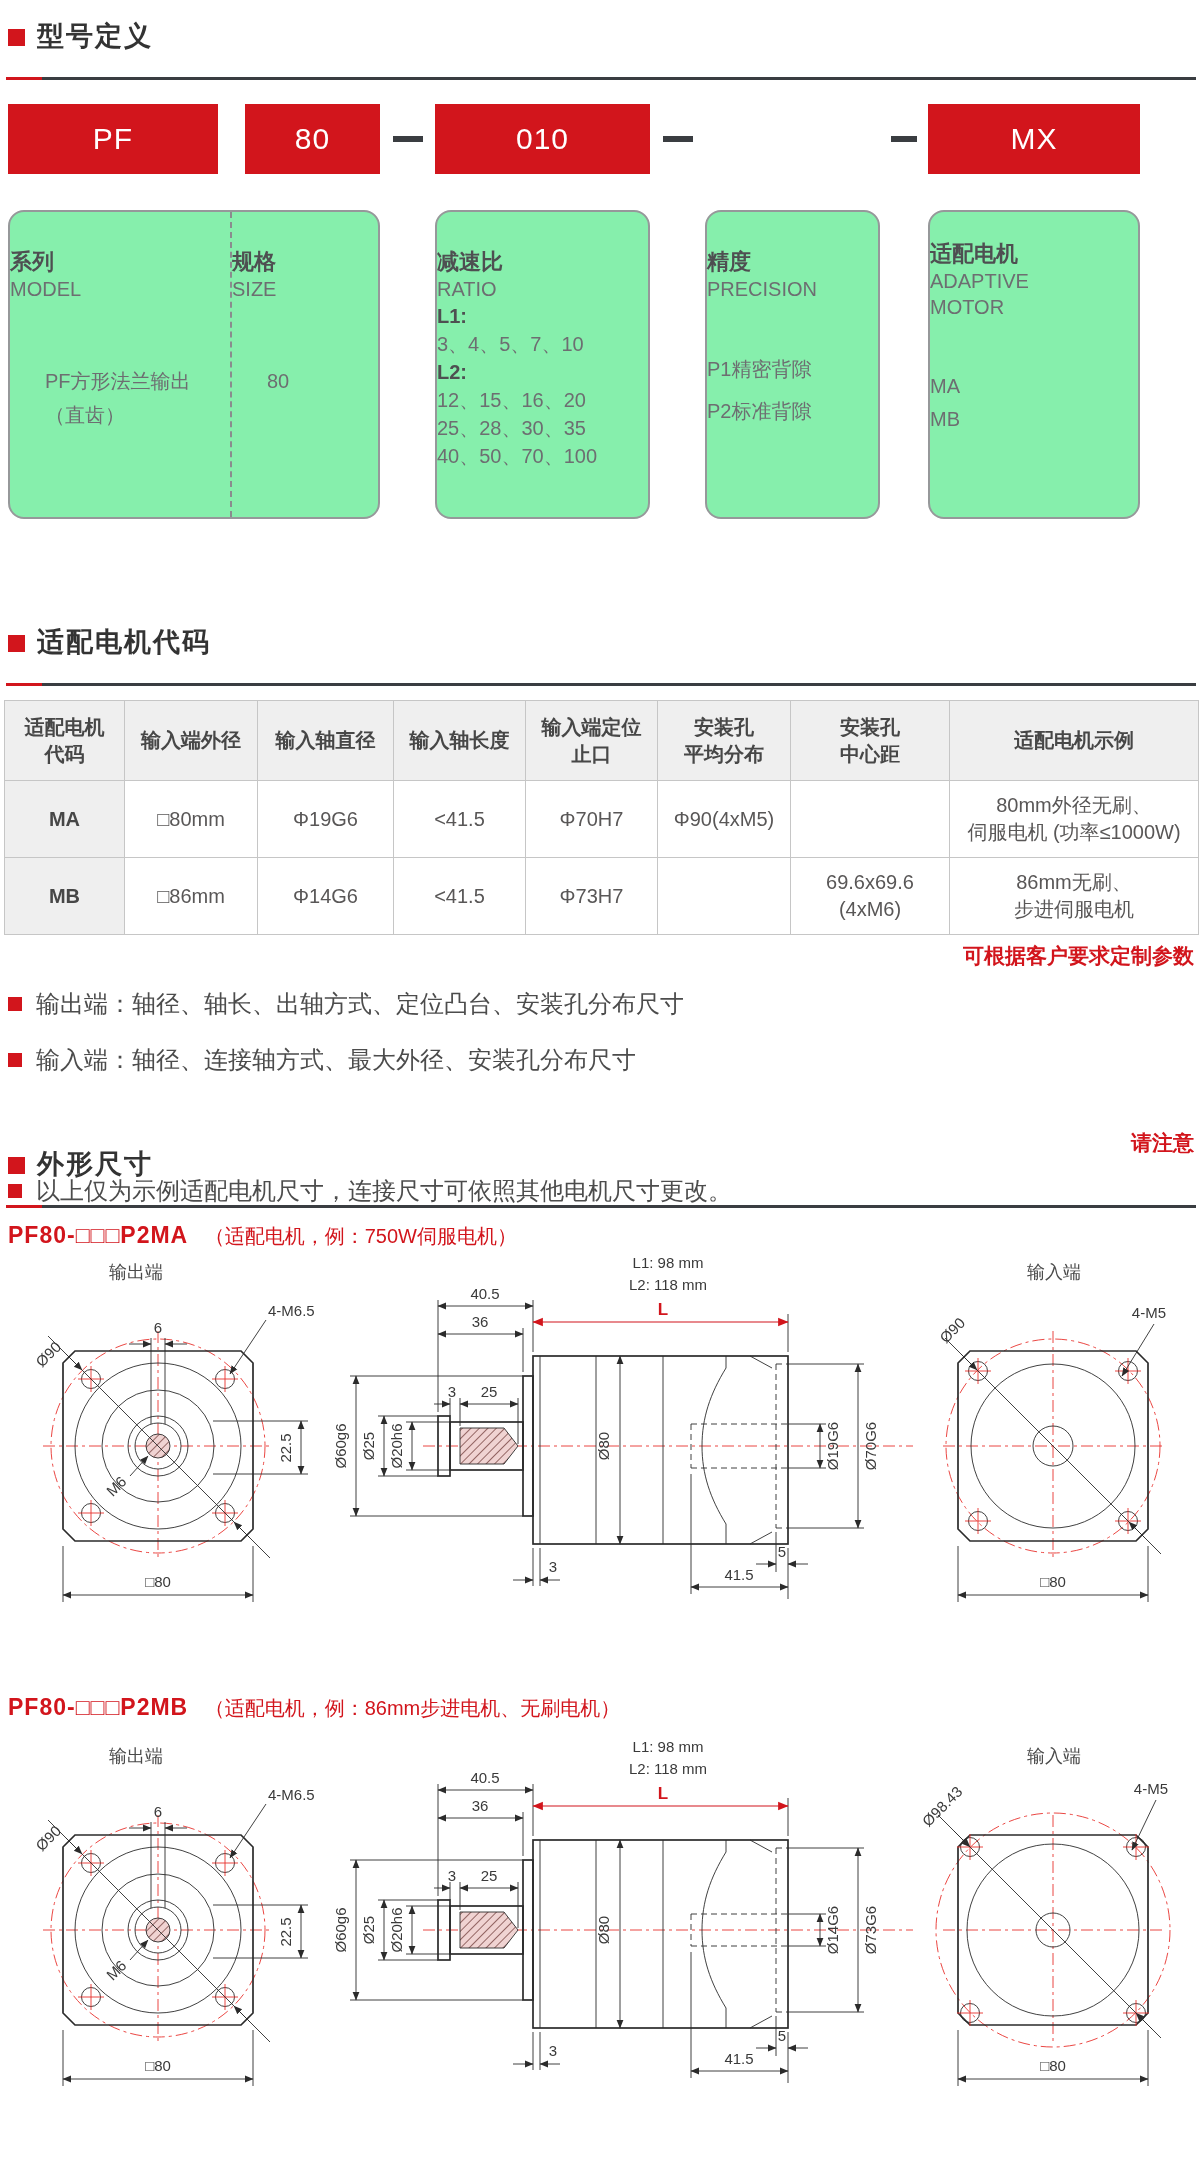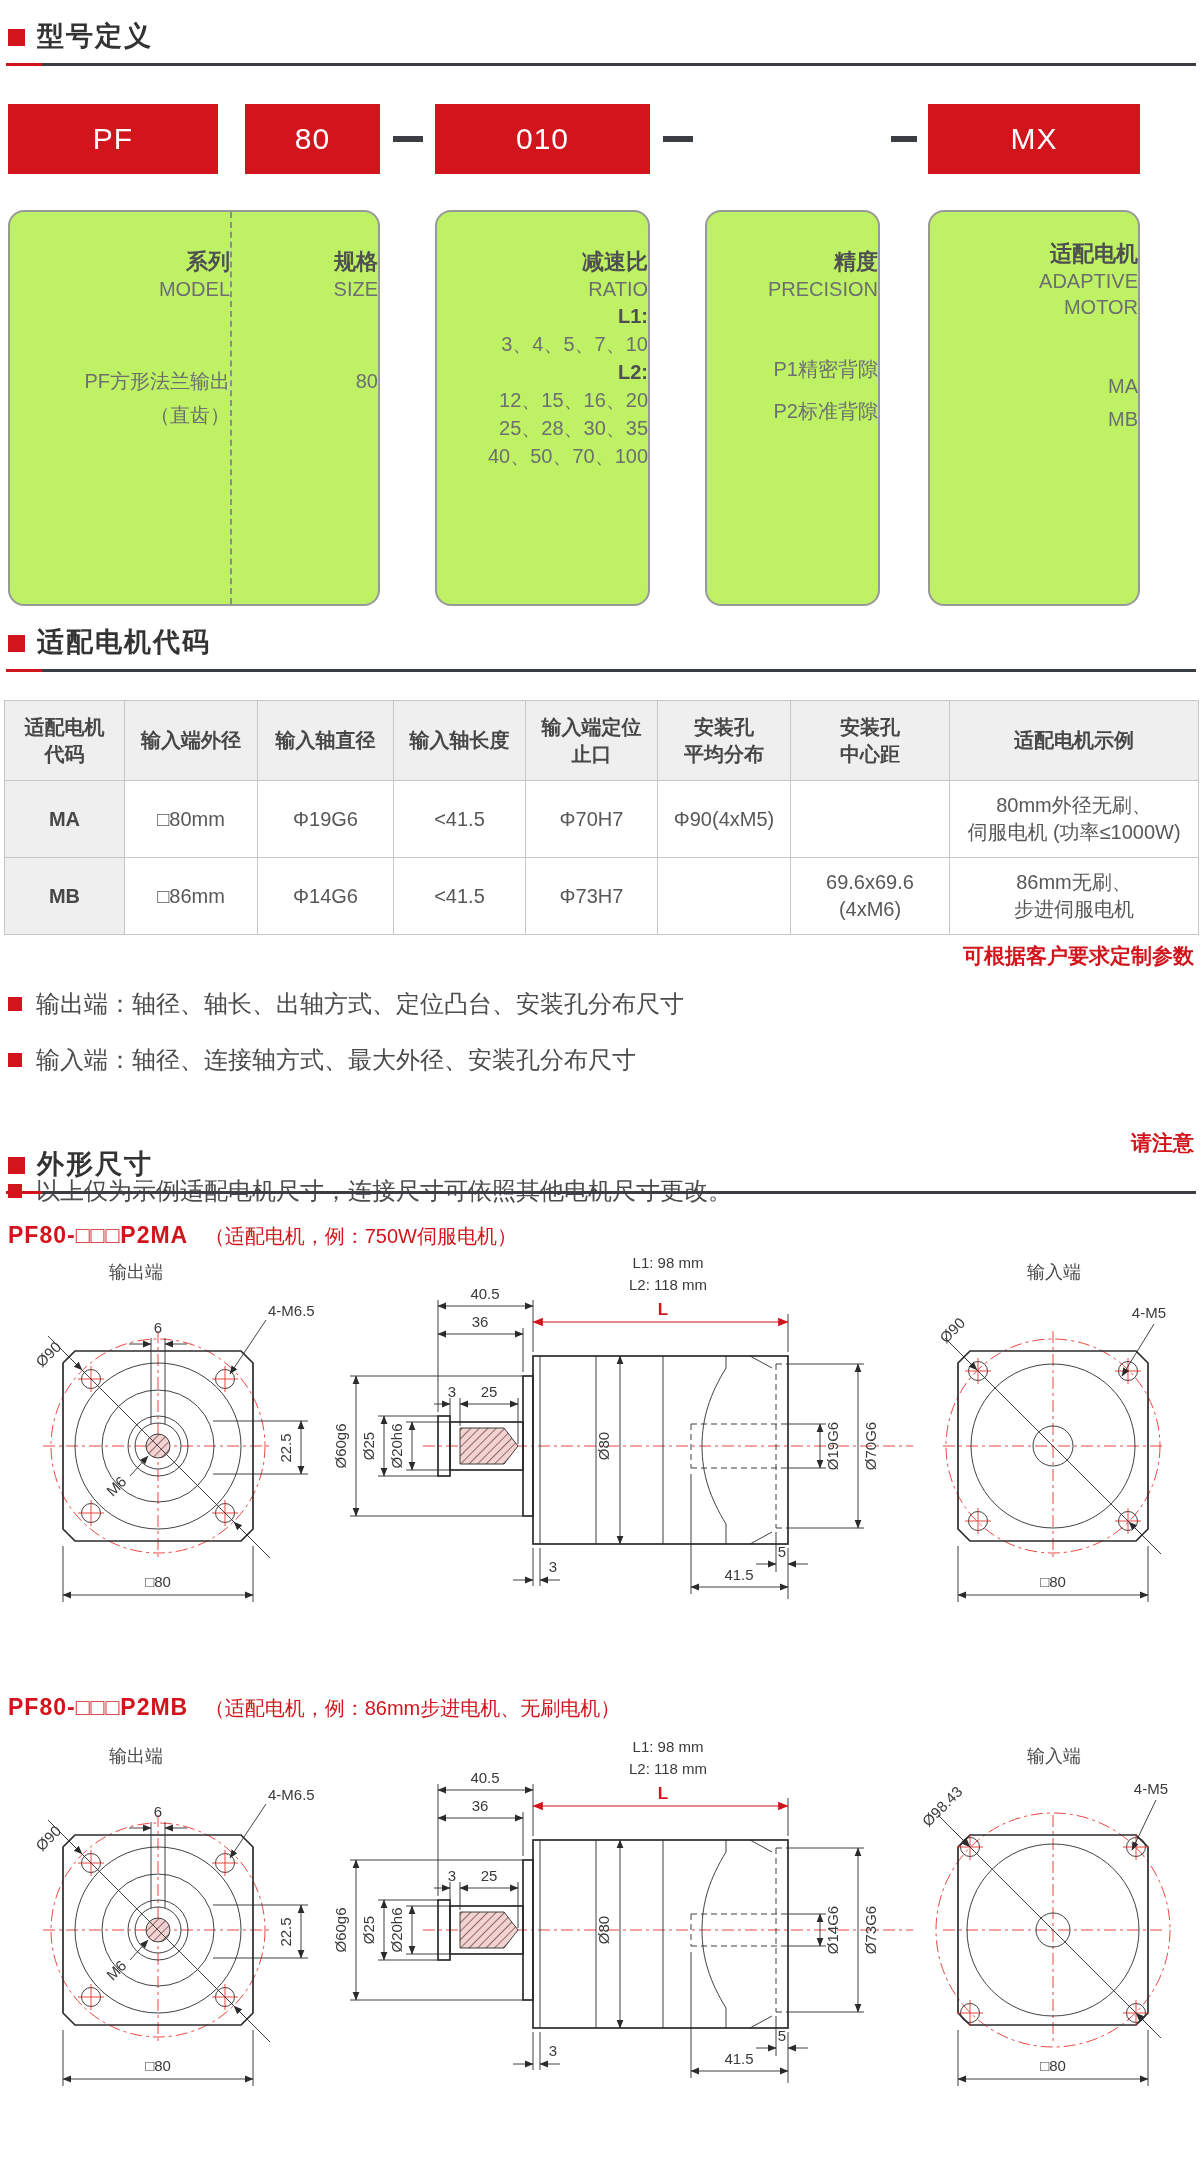--- a/index.html
+++ b/index.html
@@ -1,38 +1,38 @@
 <!DOCTYPE html>
 <html><head>
 <meta charset="utf-8">
 <style>
   html,body{margin:0;padding:0;background:#fff;}
   body{font-family:"Liberation Sans","DejaVu Sans",sans-serif;color:#3f3f3f;}
   .page{position:relative;width:1202px;height:2164px;background:#fff;overflow:hidden;}
 
   
-  .sec-head{position:absolute;left:6px;right:6px;border-bottom:3px solid #3A3D41;padding-bottom:9px;}
+  .sec-head{position:absolute;left:6px;right:6px;border-bottom:3px solid #3A3D41;padding-bottom:23px;}
   .sec-head .bullet{display:inline-block;width:17px;height:17px;background:#D2151C;margin:0 12px 0 2px;vertical-align:-1px;}
   .sec-head h2{display:inline;font-size:27px;font-weight:bold;color:#333;margin:0;letter-spacing:2px;}
   .sec-head .tick{position:absolute;left:0;bottom:-3px;width:36px;height:3px;background:#D2151C;}
 
   
   #models{position:absolute;top:104px;left:0;width:1129px;height:70px;}
   .block{position:absolute;top:0;height:70px;background:#D2151C;color:#fff;font-size:30px;letter-spacing:1px;display:flex;align-items:center;justify-content:center;}
   .dash{position:absolute;top:32px;height:6px;background:#3A3D41;}
 
   
   #boxes{position:absolute;top:210px;left:0;width:1202px;height:370px;}
-  .mbox{position:absolute;top:0;height:396px;border:2px solid #96989A;border-radius:16px;box-sizing:border-box;text-align:right;color:#6d6e71;font-size:20px;background:#bef264;}
+  .mbox{position:absolute;top:0;height:309px;border:2px solid #96989A;border-radius:16px;box-sizing:border-box;text-align:left;color:#6d6e71;font-size:20px;background:#86efac;}
   .mbox .bt{font-size:22px;font-weight:bold;color:#4e4f51;margin-top:36px;line-height:28px;}
   .mbox .bs{font-size:20px;color:#6d6e71;line-height:26px;}
   .split{display:flex;height:100%;}
   .split .c1{flex:0 0 222px;border-right:2px dashed #8a8c8e;height:100%;box-sizing:border-box;}
   .split .c2{flex:1;}
-  .desc{margin-top:62px;line-height:34px;}
+  .desc{margin-top:62px;line-height:34px;margin-left:35px;}
   .ratio-body{line-height:28px;}
   .ratio-body .rl{font-weight:bold;color:#4e4f51;}
   .prec-body{margin-top:46px;line-height:42px;}
   .motor-body{margin-top:50px;line-height:33px;}
   .mbox.motor .bt{margin-top:28px;}
 
   
   #mtable{position:absolute;top:700px;left:4px;border-collapse:collapse;table-layout:fixed;}
   #mtable th,#mtable td{border:1px solid #c6c6c6;text-align:center;vertical-align:middle;white-space:pre-line;padding:2px 4px;box-sizing:border-box;}
   #mtable th{background:#efefef;font-size:20px;font-weight:bold;color:#474747;height:80px;line-height:27px;}

